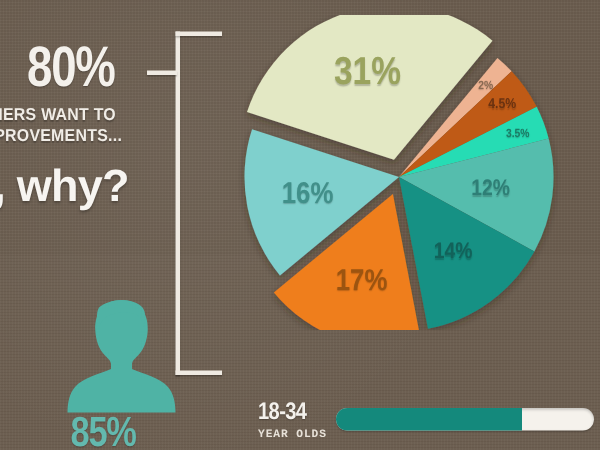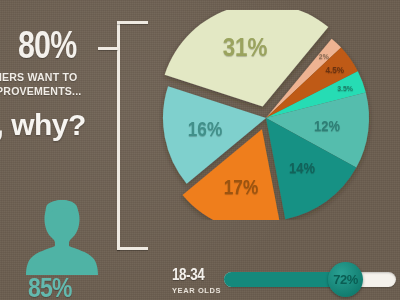--- a/index.html
+++ b/index.html
@@ -53,39 +53,40 @@
   
   #pie-chart{position:absolute;left:158px;top:10px;width:250px;height:210px;}
   #pie-svg{position:absolute;left:0;top:0;}
   .slice-label{
     position:absolute;font-weight:bold;white-space:nowrap;
     text-shadow:0 1px 1px rgba(0,0,0,.22);
     transform:scaleX(.86);transform-origin:center center;
   }
 
   
-  #avatar-block{position:absolute;left:20px;top:196px;width:84px;height:104px;}
+  #avatar-block{position:absolute;left:39px;top:196px;width:84px;height:104px;}
   #avatar-icon{position:absolute;left:0;top:0;}
   #stat-85{
     position:absolute;left:8px;top:76px;
     font-size:28px;font-weight:bold;color:#63b9ae;letter-spacing:-1px;
     transform:scaleX(.82);transform-origin:left top;
     text-shadow:0 1px 1px rgba(0,0,0,.25);
   }
 
   
   #age-slider-block{position:absolute;left:172px;top:266px;width:228px;height:40px;}
   #age-range{
     position:absolute;left:0;top:0;font-size:16px;font-weight:bold;color:#f4f1ec;
     letter-spacing:-.5px;transform:scaleX(.84);transform-origin:left top;
     text-shadow:0 1px 1px rgba(0,0,0,.28);
   }
   #age-unit{
     position:absolute;left:0;top:20px;font-size:7.5px;font-weight:bold;color:#e8e2d9;
     letter-spacing:.6px;
+    font-family:Liberation Mono, monospace;
   }
   #slider-track{
     position:absolute;left:52px;top:6px;width:172px;height:15px;border-radius:8px;
     background:#f5f2ec;box-shadow:inset 0 1px 2px rgba(0,0,0,.22),0 1px 1px rgba(0,0,0,.2);
   }
   #slider-fill{
     position:absolute;left:52px;top:6px;width:124px;height:15px;
     border-radius:8px 0 0 8px;background:#14897c;
   }
   #slider-knob{
@@ -158,16 +159,13 @@
     </g>
   </svg>
   <div id="stat-85">85%</div>
 </div>
 
 <div id="age-slider-block">
   <div id="age-range">18-34</div>
   <div id="age-unit">YEAR OLDS</div>
   <div id="slider-track"></div>
   <div id="slider-fill"></div>
-  <div id="slider-knob">
-    <div id="slider-knob-value">72%</div>
-  </div>
 </div>
 
 </body></html>

